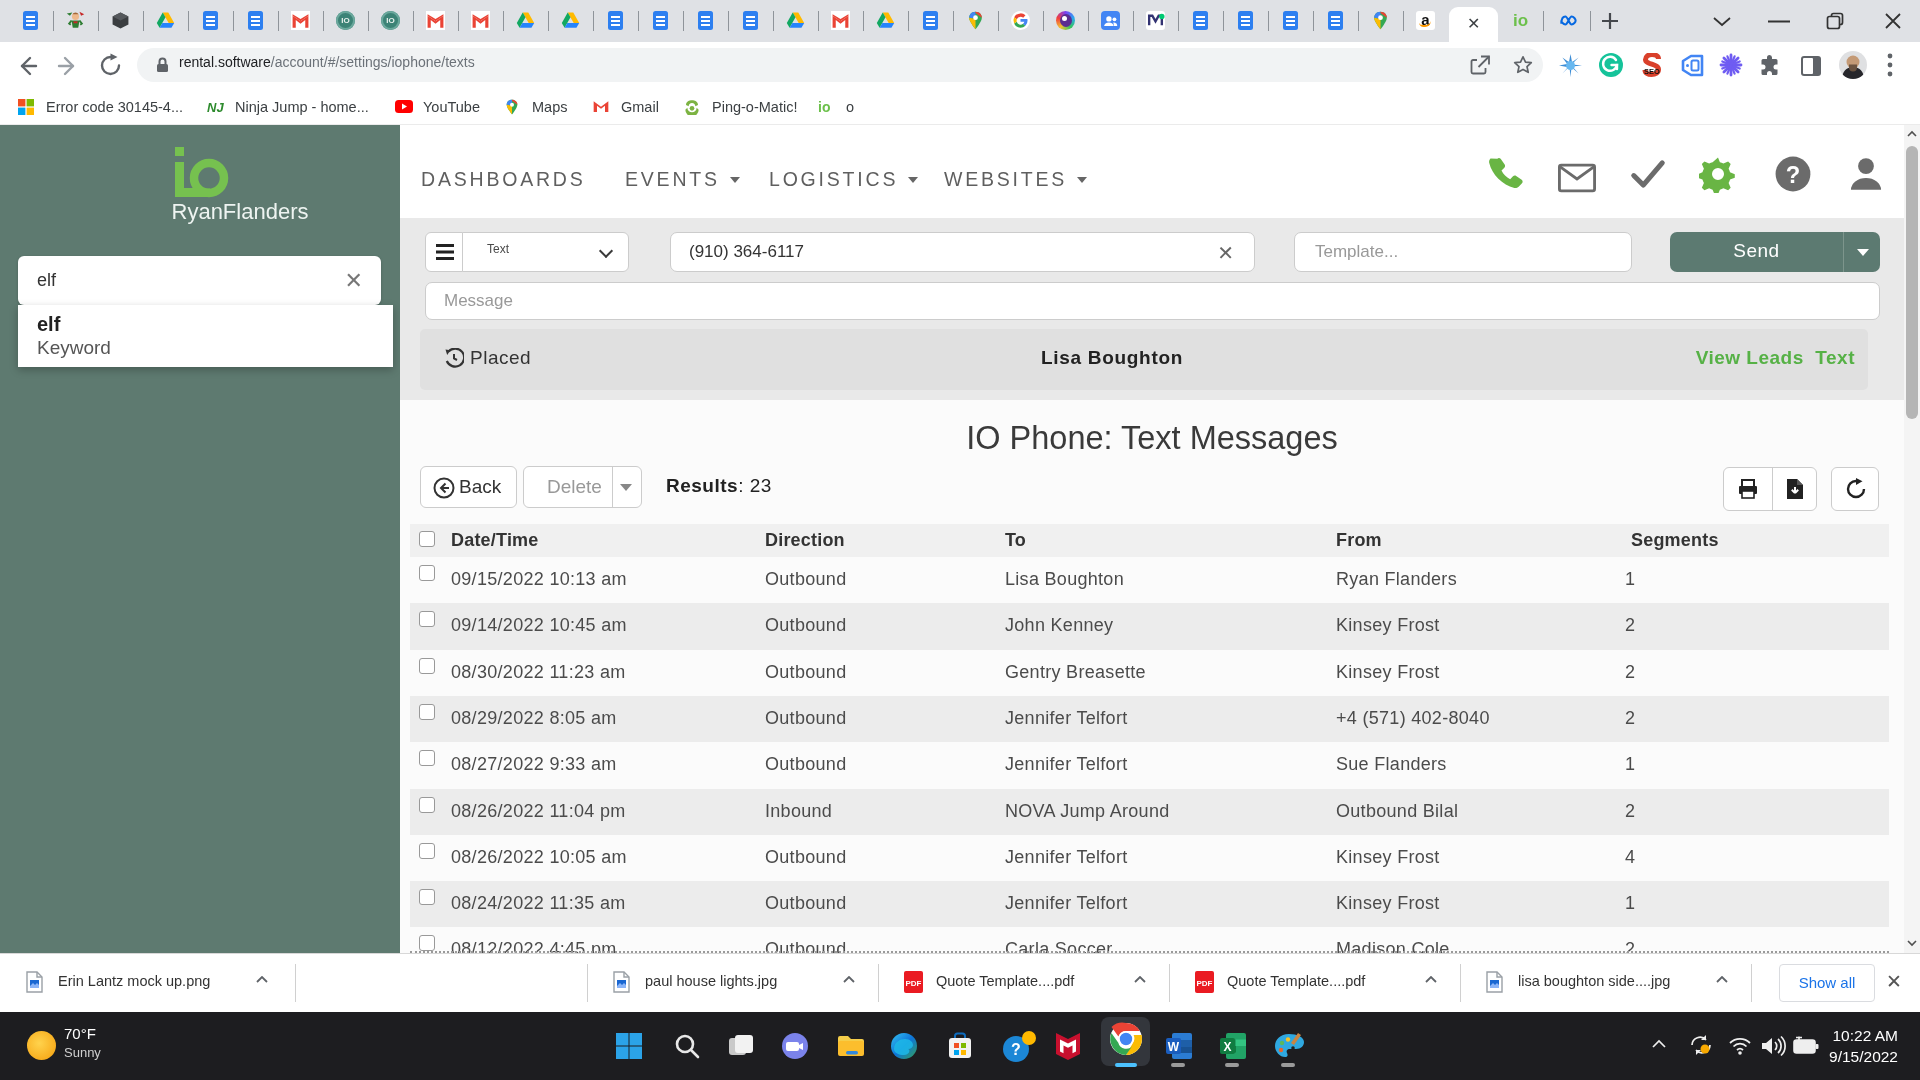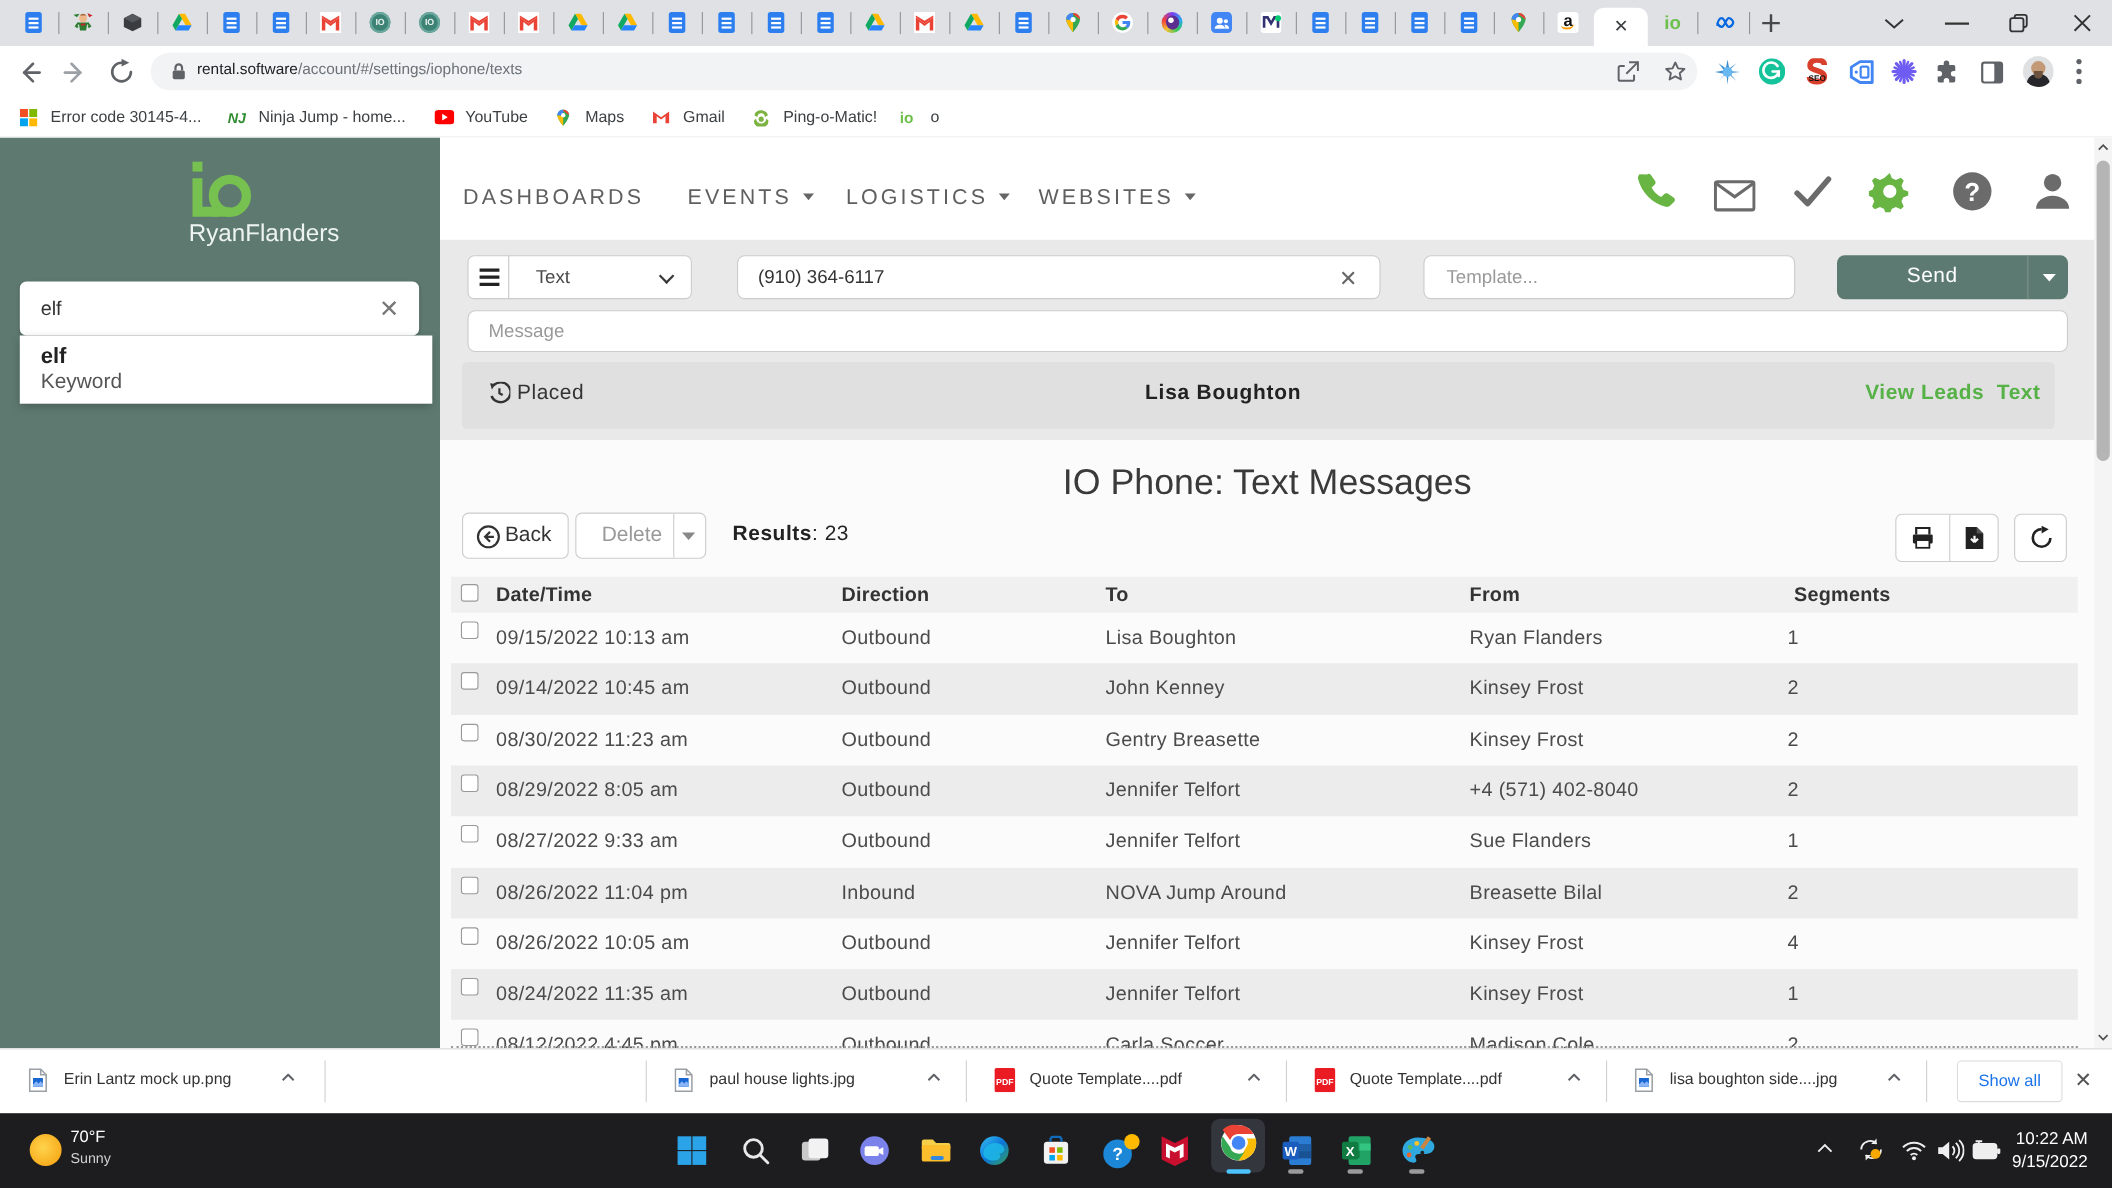--- a/index.html
+++ b/index.html
@@ -52,21 +52,21 @@
 #main{position:absolute;left:400px;top:0;width:1504px;height:828px;background:#fbfbfb;}
 #navbar{position:absolute;left:0;top:0;width:1504px;height:93px;background:#fff;}
 .navlink{position:absolute;top:43px;font-size:19.5px;color:#5f5f5f;letter-spacing:2.8px;}
 .navlink .car{display:inline-block;margin-left:10px;vertical-align:3px;width:0;height:0;border-left:5px solid transparent;border-right:5px solid transparent;border-top:6px solid #666;}
 .navic{position:absolute;top:30px;width:38px;height:38px;}
 
 #compose{position:absolute;left:0;top:93px;width:1504px;height:182px;background:#e9e9e9;}
 .ctl{position:absolute;top:14px;height:40px;background:#fff;border:1px solid #ccc;}
 #hamb{left:25px;width:38px;border-radius:6px 0 0 6px;}
 #selwrap{left:62px;width:167px;border-radius:0 6px 6px 0;}
-#selwrap .t{position:absolute;left:24px;top:9px;font-size:17px;color:#4a4a4a;}
+#selwrap .t{position:absolute;left:24px;top:9px;font-size:12px;color:#4a4a4a;}
 #selwrap .car{position:absolute;right:17px;top:13px;width:10px;height:10px;border-right:2.4px solid #3a3a3a;border-bottom:2.4px solid #3a3a3a;transform:rotate(45deg);}
 #phone{left:270px;width:585px;border-radius:7px;}
 #phone .t{position:absolute;left:18px;top:9px;font-size:17px;color:#333;}
 #phone .x{position:absolute;right:20px;top:8px;font-size:20px;color:#666;}
 #tmpl{left:894px;width:338px;border-radius:7px;}
 #tmpl .t{position:absolute;left:20px;top:9px;font-size:17px;color:#999;}
 #sendbtn{position:absolute;left:1270px;top:14px;width:210px;height:40px;background:#5c7a71;border-radius:7px;color:#fff;}
 #sendbtn .t{position:absolute;left:0;width:173px;text-align:center;top:8px;font-size:19px;letter-spacing:.5px;}
 #sendbtn .sep{position:absolute;left:173px;top:0;width:1px;height:40px;background:#7d958c;}
 #sendbtn .car{position:absolute;right:11px;top:17px;width:0;height:0;border-left:6px solid transparent;border-right:6px solid transparent;border-top:7px solid #fff;}
@@ -648,21 +648,21 @@
             <span class="cell c2">Outbound</span>
             <span class="cell c3">Jennifer Telfort</span>
             <span class="cell c4">Sue Flanders</span>
             <span class="cell c5">1</span>
           </div>
           <div class="trow alt" style="top: 264.5px">
             <span class="cell c0"><span class="cb"></span></span>
             <span class="cell c1">08/26/2022 11:04 pm</span>
             <span class="cell c2">Inbound</span>
             <span class="cell c3">NOVA Jump Around</span>
-            <span class="cell c4">Breasette Bilal</span>
+            <span class="cell c4">Outbound Bilal</span>
             <span class="cell c5">2</span>
           </div>
           <div class="trow" style="top: 310.8px">
             <span class="cell c0"><span class="cb"></span></span>
             <span class="cell c1">08/26/2022 10:05 am</span>
             <span class="cell c2">Outbound</span>
             <span class="cell c3">Jennifer Telfort</span>
             <span class="cell c4">Kinsey Frost</span>
             <span class="cell c5">4</span>
           </div>

